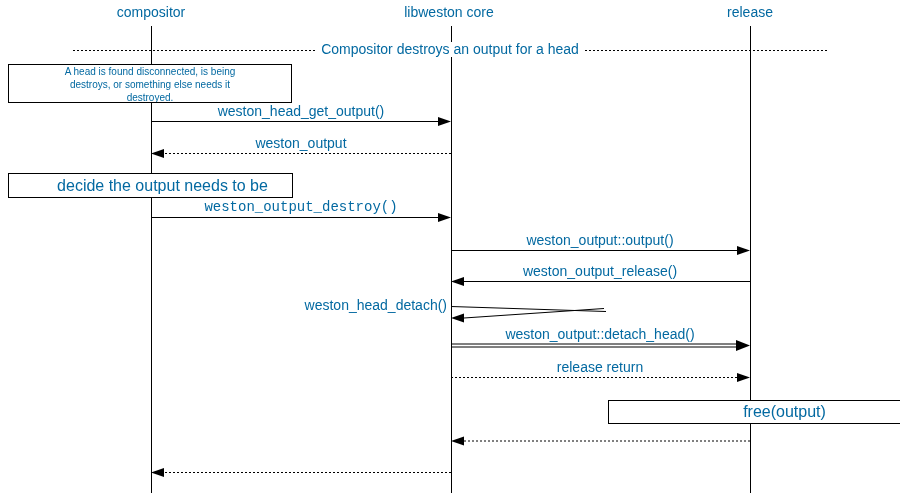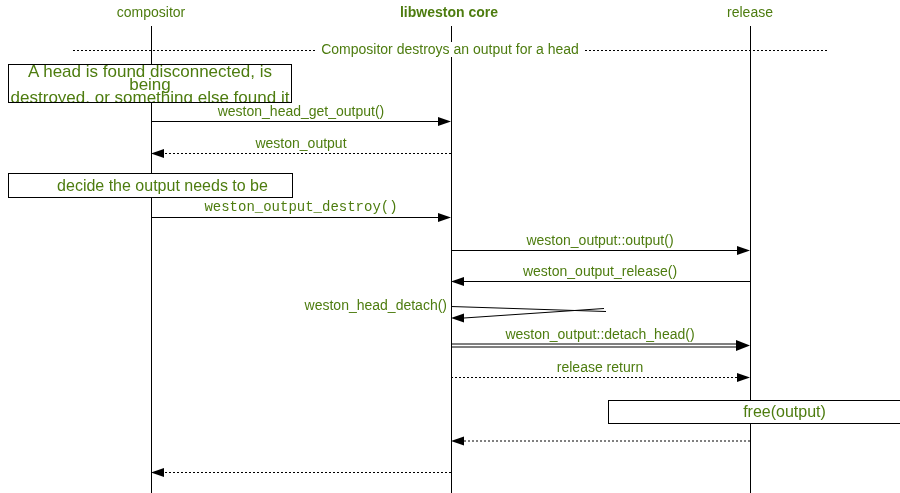--- a/index.html
+++ b/index.html
@@ -1,29 +1,29 @@
 <!DOCTYPE html>
 <html><head>
 <meta charset="utf-8">
 <style>
   html,body { margin:0; padding:0; background:#fff; }
   .canvas {
     position:relative; width:900px; height:493px; background:#ffffff;
     font-family:"Liberation Sans","DejaVu Sans",sans-serif;
-    font-size:14px; color:#4d7c0f; overflow:hidden;
+    font-size:14px; color:#0369a1; overflow:hidden;
   }
   svg.layer { position:absolute; left:0; top:0; }
   .label { position:absolute; white-space:nowrap; line-height:15px; }
   .cx { transform:translateX(-50%); }
   .divider-label { background:#fff; padding:0 5px; }
   .note {
     position:absolute; box-sizing:border-box; background:#fff;
     border:1px solid #000; text-align:center; overflow:hidden;
   }
-  .note-multi { font-size:17px; line-height:12.8px; padding-top:1px; }
+  .note-multi { font-size:10px; line-height:12.8px; padding-top:1px; }
   .note-single { font-size:16px;padding-left:24px; }
   .self-label { text-align:right;margin-left:15px; }
 </style>
 </head>
 <body>
 
 <div class="canvas">
 
   <svg class="layer" width="900" height="493" viewBox="0 0 900 493">
 
@@ -80,28 +80,28 @@
       <polygon points="451,441 464,436.5 464,445.5" fill="#000"></polygon>
     </g>
 
     <g>
       <line x1="451" y1="472.5" x2="164" y2="472.5" stroke="#000" stroke-width="1" stroke-dasharray="2 2"></line>
       <polygon points="151,472.5 164,468 164,477" fill="#000"></polygon>
     </g>
   </svg>
 
   <div class="label cx" style="left:151px; top:5px;">compositor</div>
-  <div class="label cx" style="left:449px; top:5px;font-weight:bold;">libweston core</div>
+  <div class="label cx" style="left:449px; top:5px;">libweston core</div>
   <div class="label cx" style="left:750px; top:5px;">release</div>
 
   <div class="label cx divider-label" style="left:450px; top:42px;">Compositor destroys an output for a head</div>
 
   <div class="note note-multi" style="left:8px; top:64px; width:284px; height:39px;">
     <div>A head is found disconnected, is being</div>
-    <div>destroyed, or something else found it</div>
+    <div>destroys, or something else needs it</div>
     <div>destroyed.</div>
   </div>
 
   <div class="note note-single" style="left:8px; top:173px; width:285px; height:25px; line-height:23px;">decide the output needs to be destroyed</div>
 
   <div class="note note-single" style="left:608px; top:400px; width:329px; height:24px; line-height:22px;">free(output)</div>
 
   <div class="label cx" style="left:301px; top:104px;">weston_head_get_output()</div>
   <div class="label cx" style="left:301px; top:136px;">weston_output</div>
   <div class="label cx" style="left:301px; top:200px;font-family:Liberation Mono, monospace;">weston_output_destroy()</div>

